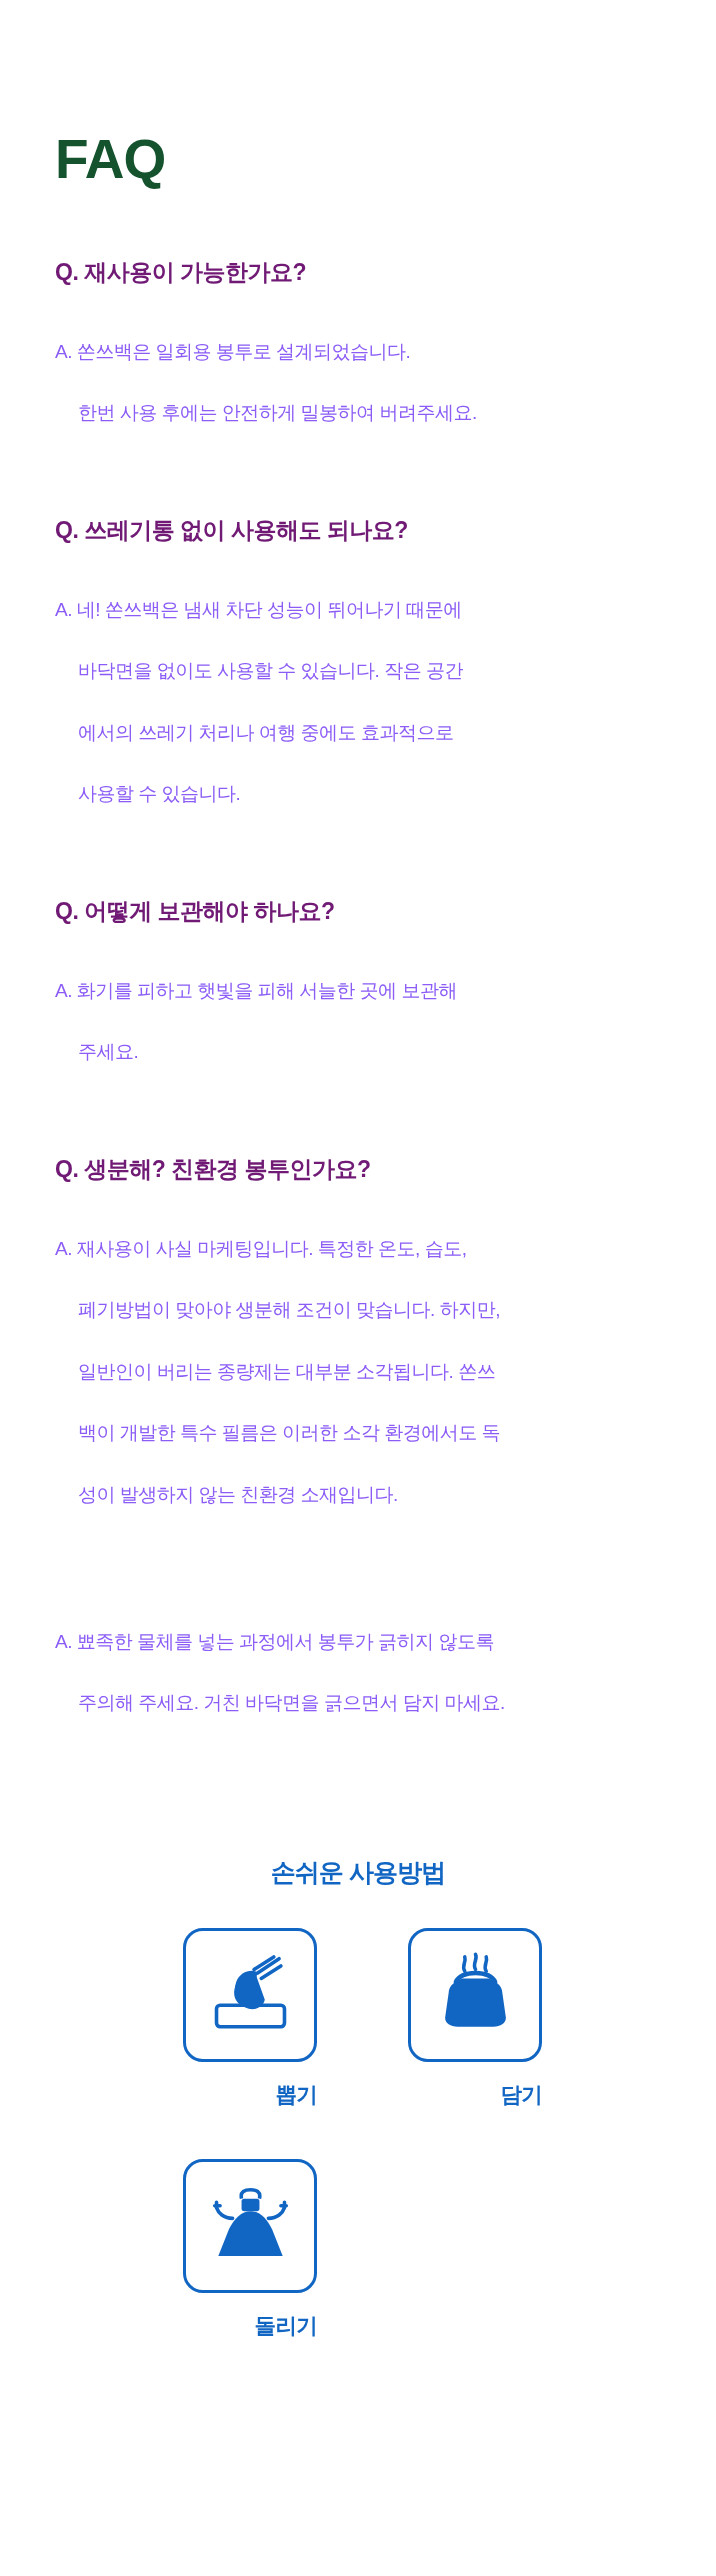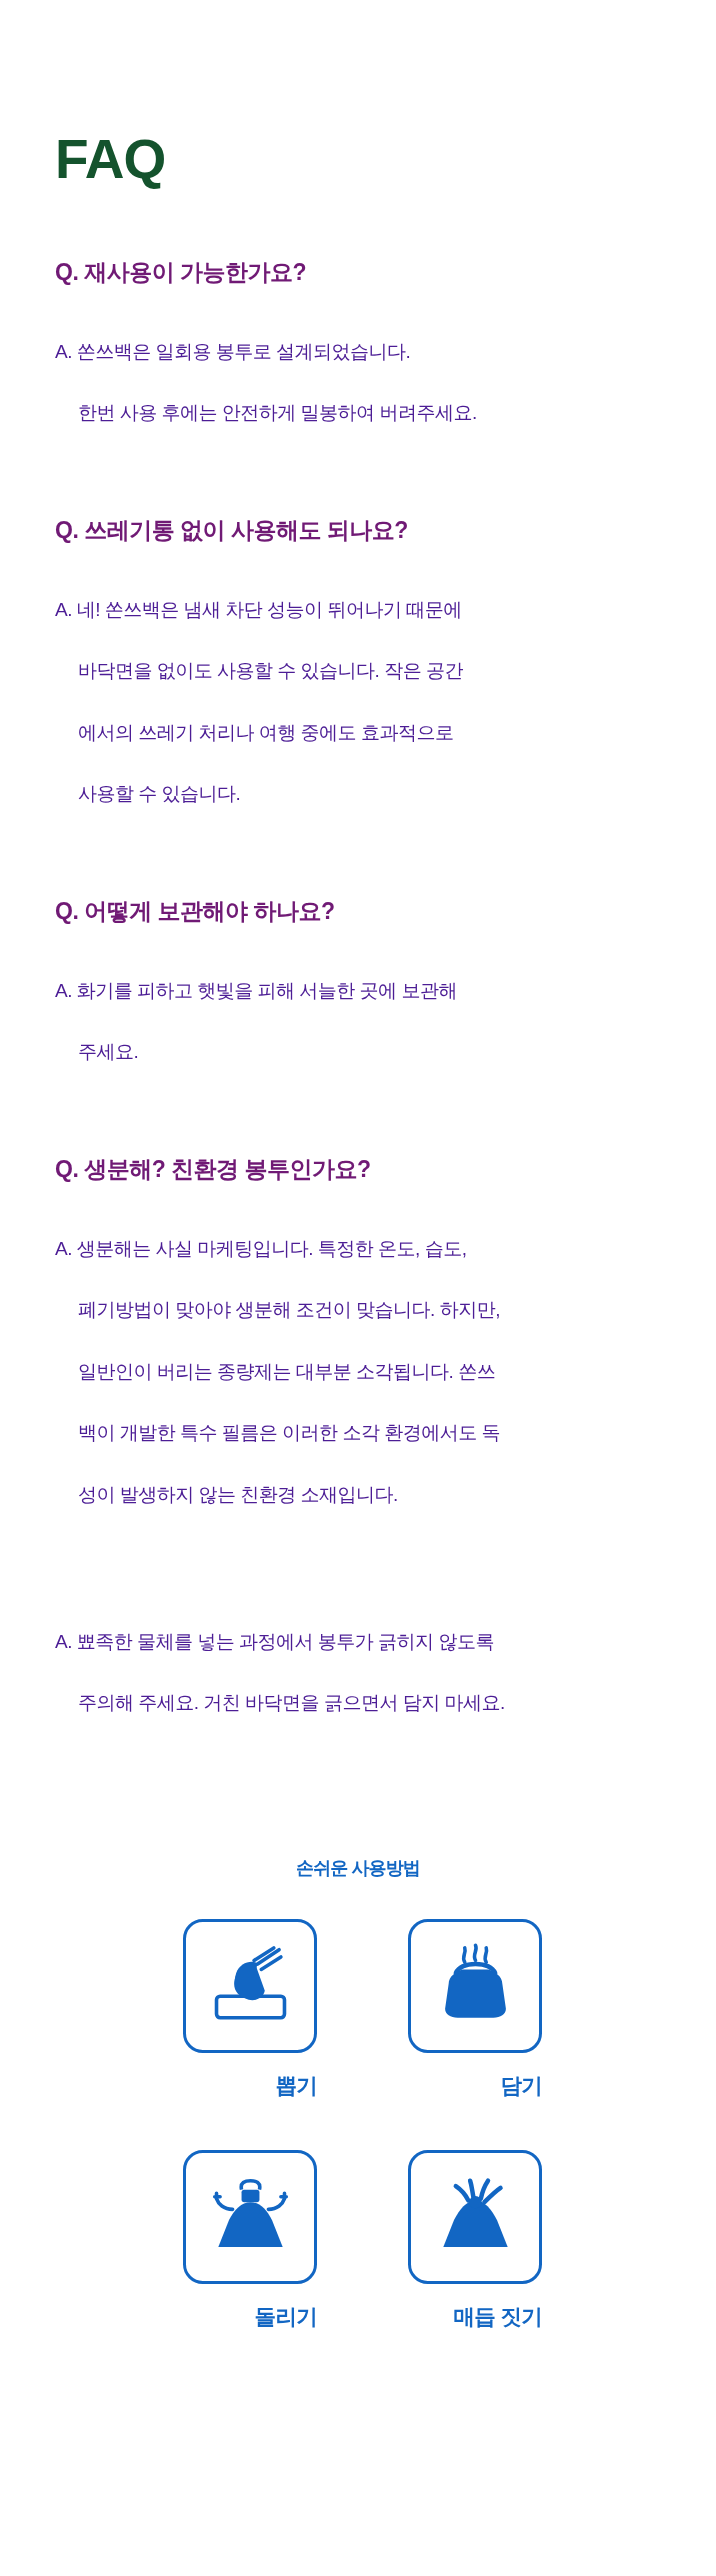--- a/index.html
+++ b/index.html
@@ -45,21 +45,21 @@
     font-size: 23px;
     font-weight: 700;
     color: #701a75;
     line-height: 1.35;
     margin: 0 0 18px 0;
     letter-spacing: -0.5px;
   }
   .qa-answer {
     font-size: 19px;
     font-weight: 400;
-    color: #4c1d95;
+    color: #8b5cf6;
     line-height: 1.62;
     margin: 0;
     letter-spacing: -0.5px;
     white-space: pre-line;
     padding-left: 0;
     text-indent: 0;
   }
   .qa-answer .ind {
     display: block;
     padding-left: 23px;
@@ -68,21 +68,21 @@
     display: block;
     padding-left: 0;
   }
 
   
   .usage {
     margin-top: 106px;
     text-align: center;
   }
   .usage-title {
-    font-size: 18px;
+    font-size: 25px;
     font-weight: 800;
     color: #1266c3;
     letter-spacing: -0.9px;
     margin: 0 0 39px 0;
   }
   .usage-grid {
     display: grid;
     grid-template-columns: repeat(2, 143px);
     justify-content: center;
     column-gap: 82px;
@@ -148,21 +148,21 @@
       <p class="qa-question">Q. 어떻게 보관해야 하나요?</p>
       <p class="qa-answer">
         <span class="first">A. 화기를 피하고 햇빛을 피해 서늘한 곳에 보관해</span>
         <span class="ind">주세요.</span>
       </p>
     </div>
 
     <div class="qa-item">
       <p class="qa-question">Q. 생분해? 친환경 봉투인가요?</p>
       <p class="qa-answer">
-        <span class="first">A. 생분해는 사실 마케팅입니다. 특정한 온도, 습도,</span>
+        <span class="first">A. 재사용이 사실 마케팅입니다. 특정한 온도, 습도,</span>
         <span class="ind">폐기방법이 맞아야 생분해 조건이 맞습니다. 하지만,</span>
         <span class="ind">일반인이 버리는 종량제는 대부분 소각됩니다. 쏜쓰</span>
         <span class="ind">백이 개발한 특수 필름은 이러한 소각 환경에서도 독</span>
         <span class="ind">성이 발생하지 않는 친환경 소재입니다.</span>
       </p>
     </div>
 
     <div class="qa-item">
       <p class="qa-answer">
         <span class="first">A. 뾰족한 물체를 넣는 과정에서 봉투가 긁히지 않도록</span>
@@ -218,33 +218,18 @@
               <path d="M32 44 C22 44 16 38 14 32" stroke="#1266c3" stroke-width="4" stroke-linecap="round" fill="none"></path>
               <path d="M72 44 C82 44 88 38 90 32" stroke="#1266c3" stroke-width="4" stroke-linecap="round" fill="none"></path>
               <path d="M18 30 L12 30 M14 32 L14 26" stroke="#1266c3" stroke-width="4" stroke-linecap="round"></path>
               <path d="M86 30 L92 30 M90 32 L90 26" stroke="#1266c3" stroke-width="4" stroke-linecap="round"></path>
             </svg>
           </span>
         </div>
         <div class="usage-label">돌리기</div>
       </div>
 
-      <div class="usage-cell">
-        <div class="usage-box">
-          <span>
-            <svg width="93" height="93" viewBox="0 0 104 104" fill="none" xmlns="http://www.w3.org/2000/svg">
-              <path d="M52 34 C62 34 70 44 76 56 L88 86 L16 86 L28 56 C34 44 42 34 52 34 Z" fill="#1266c3"></path>
-              <path d="M44 34 C40 26 36 22 30 18" stroke="#1266c3" stroke-width="5" stroke-linecap="round" fill="none"></path>
-              <path d="M50 32 C48 22 48 18 46 12" stroke="#1266c3" stroke-width="5" stroke-linecap="round" fill="none"></path>
-              <path d="M58 32 C60 22 62 18 66 12" stroke="#1266c3" stroke-width="5" stroke-linecap="round" fill="none"></path>
-              <path d="M62 36 C70 28 74 24 80 20" stroke="#1266c3" stroke-width="5" stroke-linecap="round" fill="none"></path>
-              <circle cx="52" cy="36" r="7" fill="#1266c3"></circle>
-            </svg>
-          </span>
-        </div>
-        <div class="usage-label">매듭 짓기</div>
-      </div>
 
     </div>
   </div>
 
 </div>
 
 
 </body></html>

